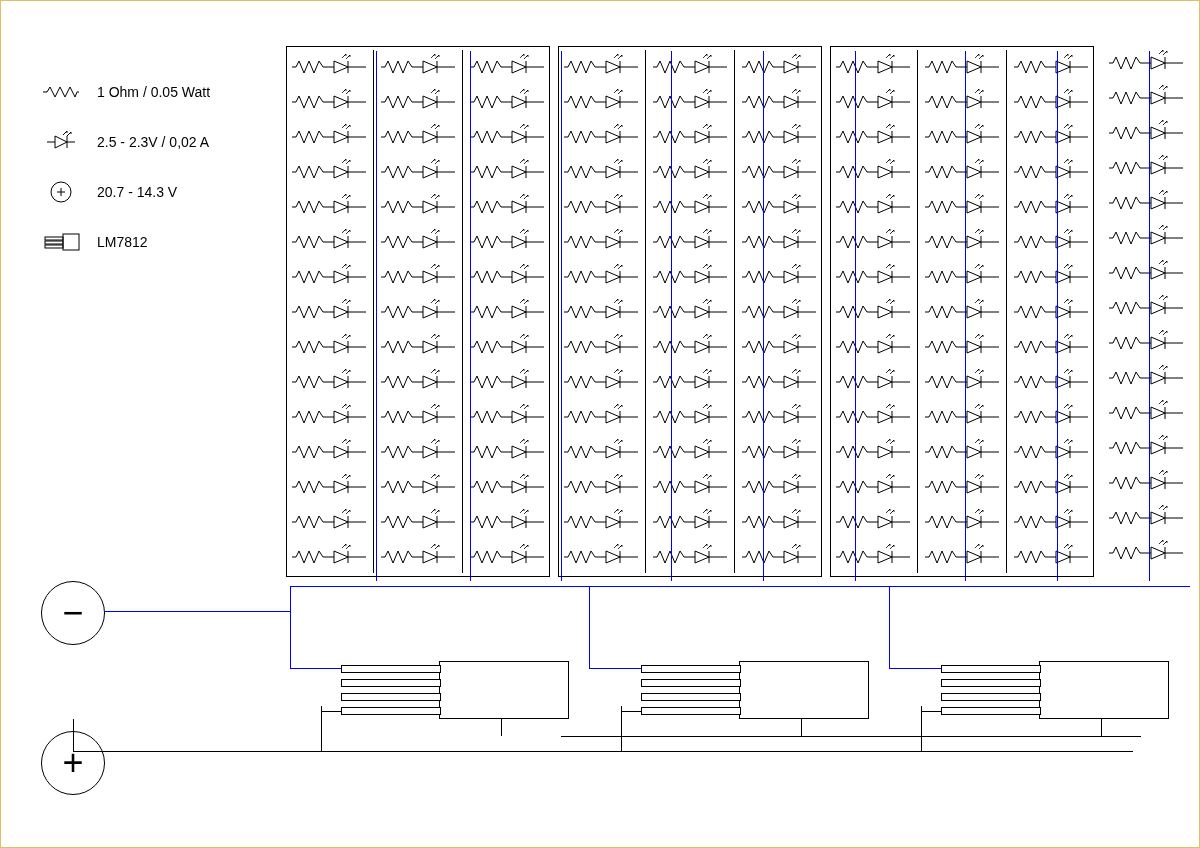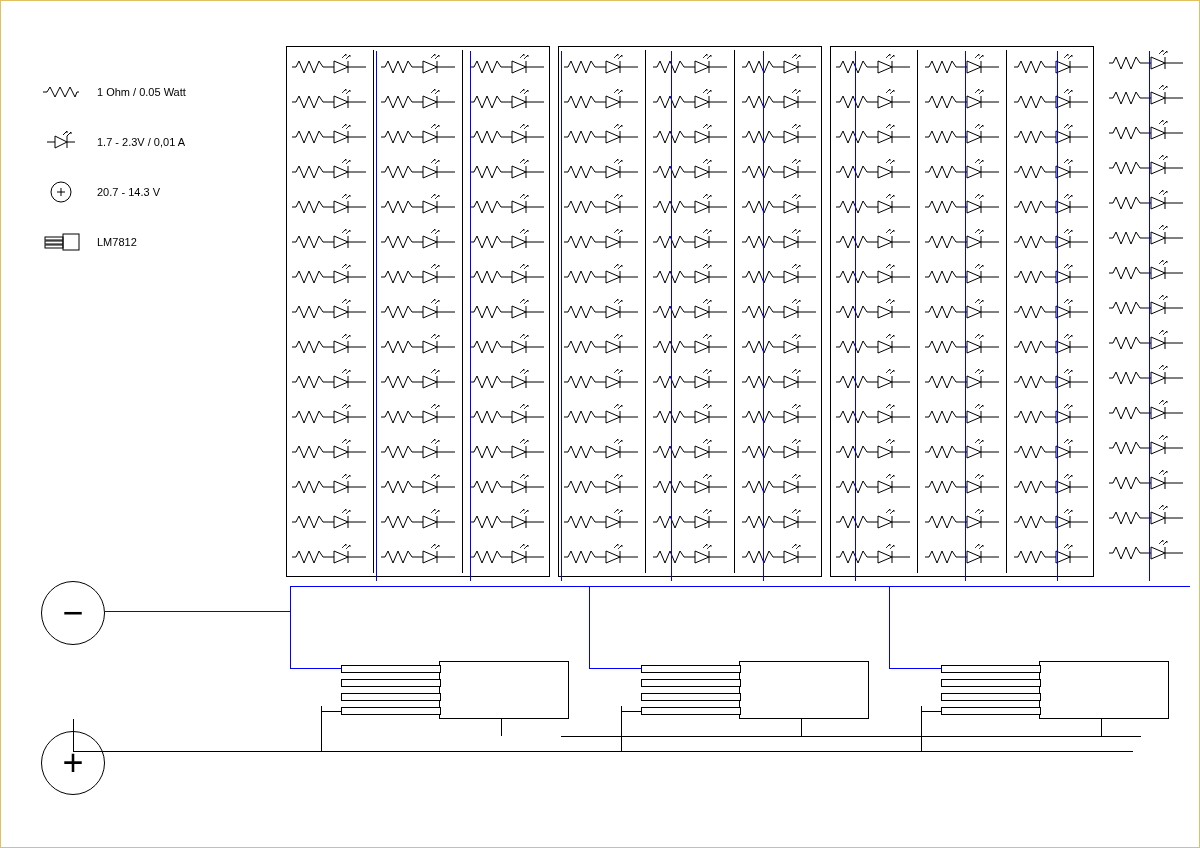--- a/index.html
+++ b/index.html
@@ -31,21 +31,21 @@
   }
   .legend-symbol {
     width: 40px;
     height: 22px;
     display: flex;
     align-items: center;
     justify-content: center;
     margin-right: 16px;
   }
   .legend-label {
-    font-size: 11px;
+    font-size: 14px;
     white-space: nowrap;
   }
   .panels-area {
     position: absolute;
     left: 285px;
     top: 45px;
     display: flex;
     gap: 8px;
   }
   .panel-group {
@@ -119,21 +119,21 @@
           </svg>
       </div>
       <span class="legend-label">1 Ohm / 0.05 Watt</span>
     </div>
     <div class="legend-row">
       <div class="legend-symbol">
         <svg width="36" height="22" viewBox="0 0 36 22">
             <path d="M4 11 L12 11 M12 5 L12 17 L24 11 Z M24 5 L24 17 M24 11 L32 11 M20 4 L24 0 M22 2 L24 0 L24 2 M24 5 L28 1 M26 3 L28 1 L28 3" stroke="#000" fill="none" stroke-width="1"></path>
           </svg>
       </div>
-      <span class="legend-label">1.7 - 2.3V / 0,01 A</span>
+      <span class="legend-label">2.5 - 2.3V / 0,02 A</span>
     </div>
     <div class="legend-row">
       <div class="legend-symbol">
         <svg width="24" height="24" viewBox="0 0 24 24">
             <circle cx="12" cy="12" r="10" stroke="#000" fill="none" stroke-width="1"></circle>
             <path d="M8 12 L16 12 M12 8 L12 16" stroke="#000" stroke-width="1"></path>
           </svg>
       </div>
       <span class="legend-label">20.7 - 14.3 V</span>
     </div>

